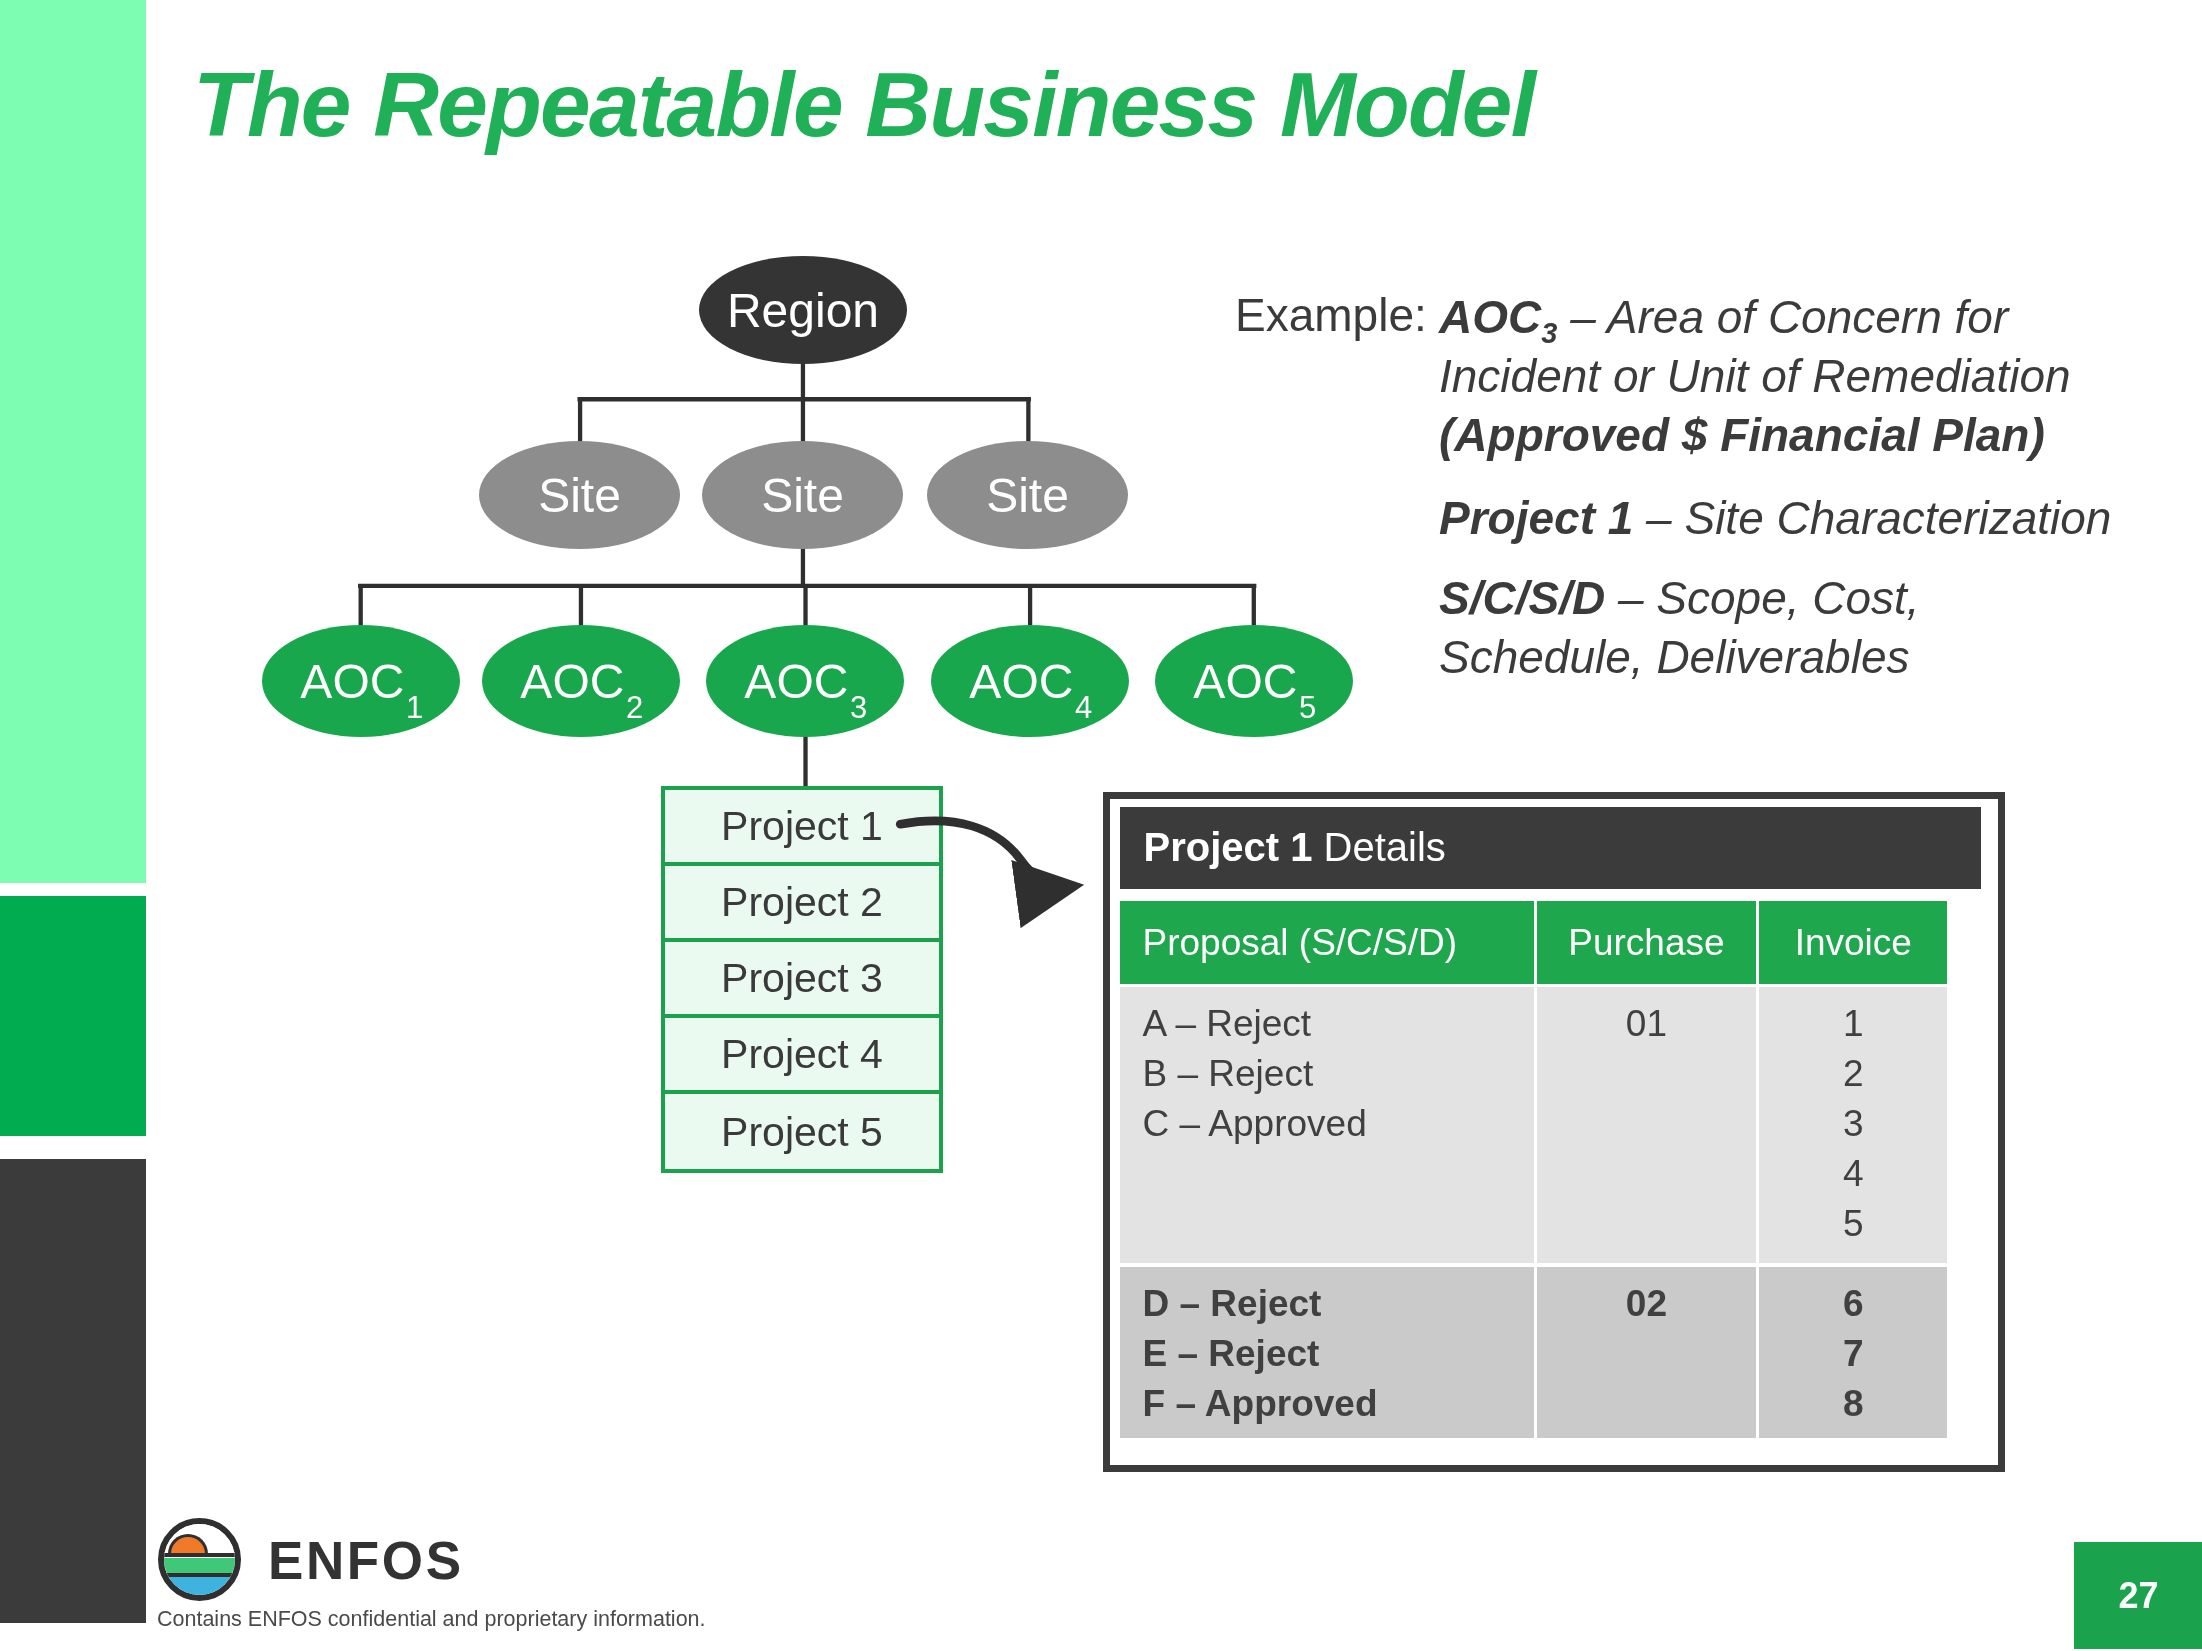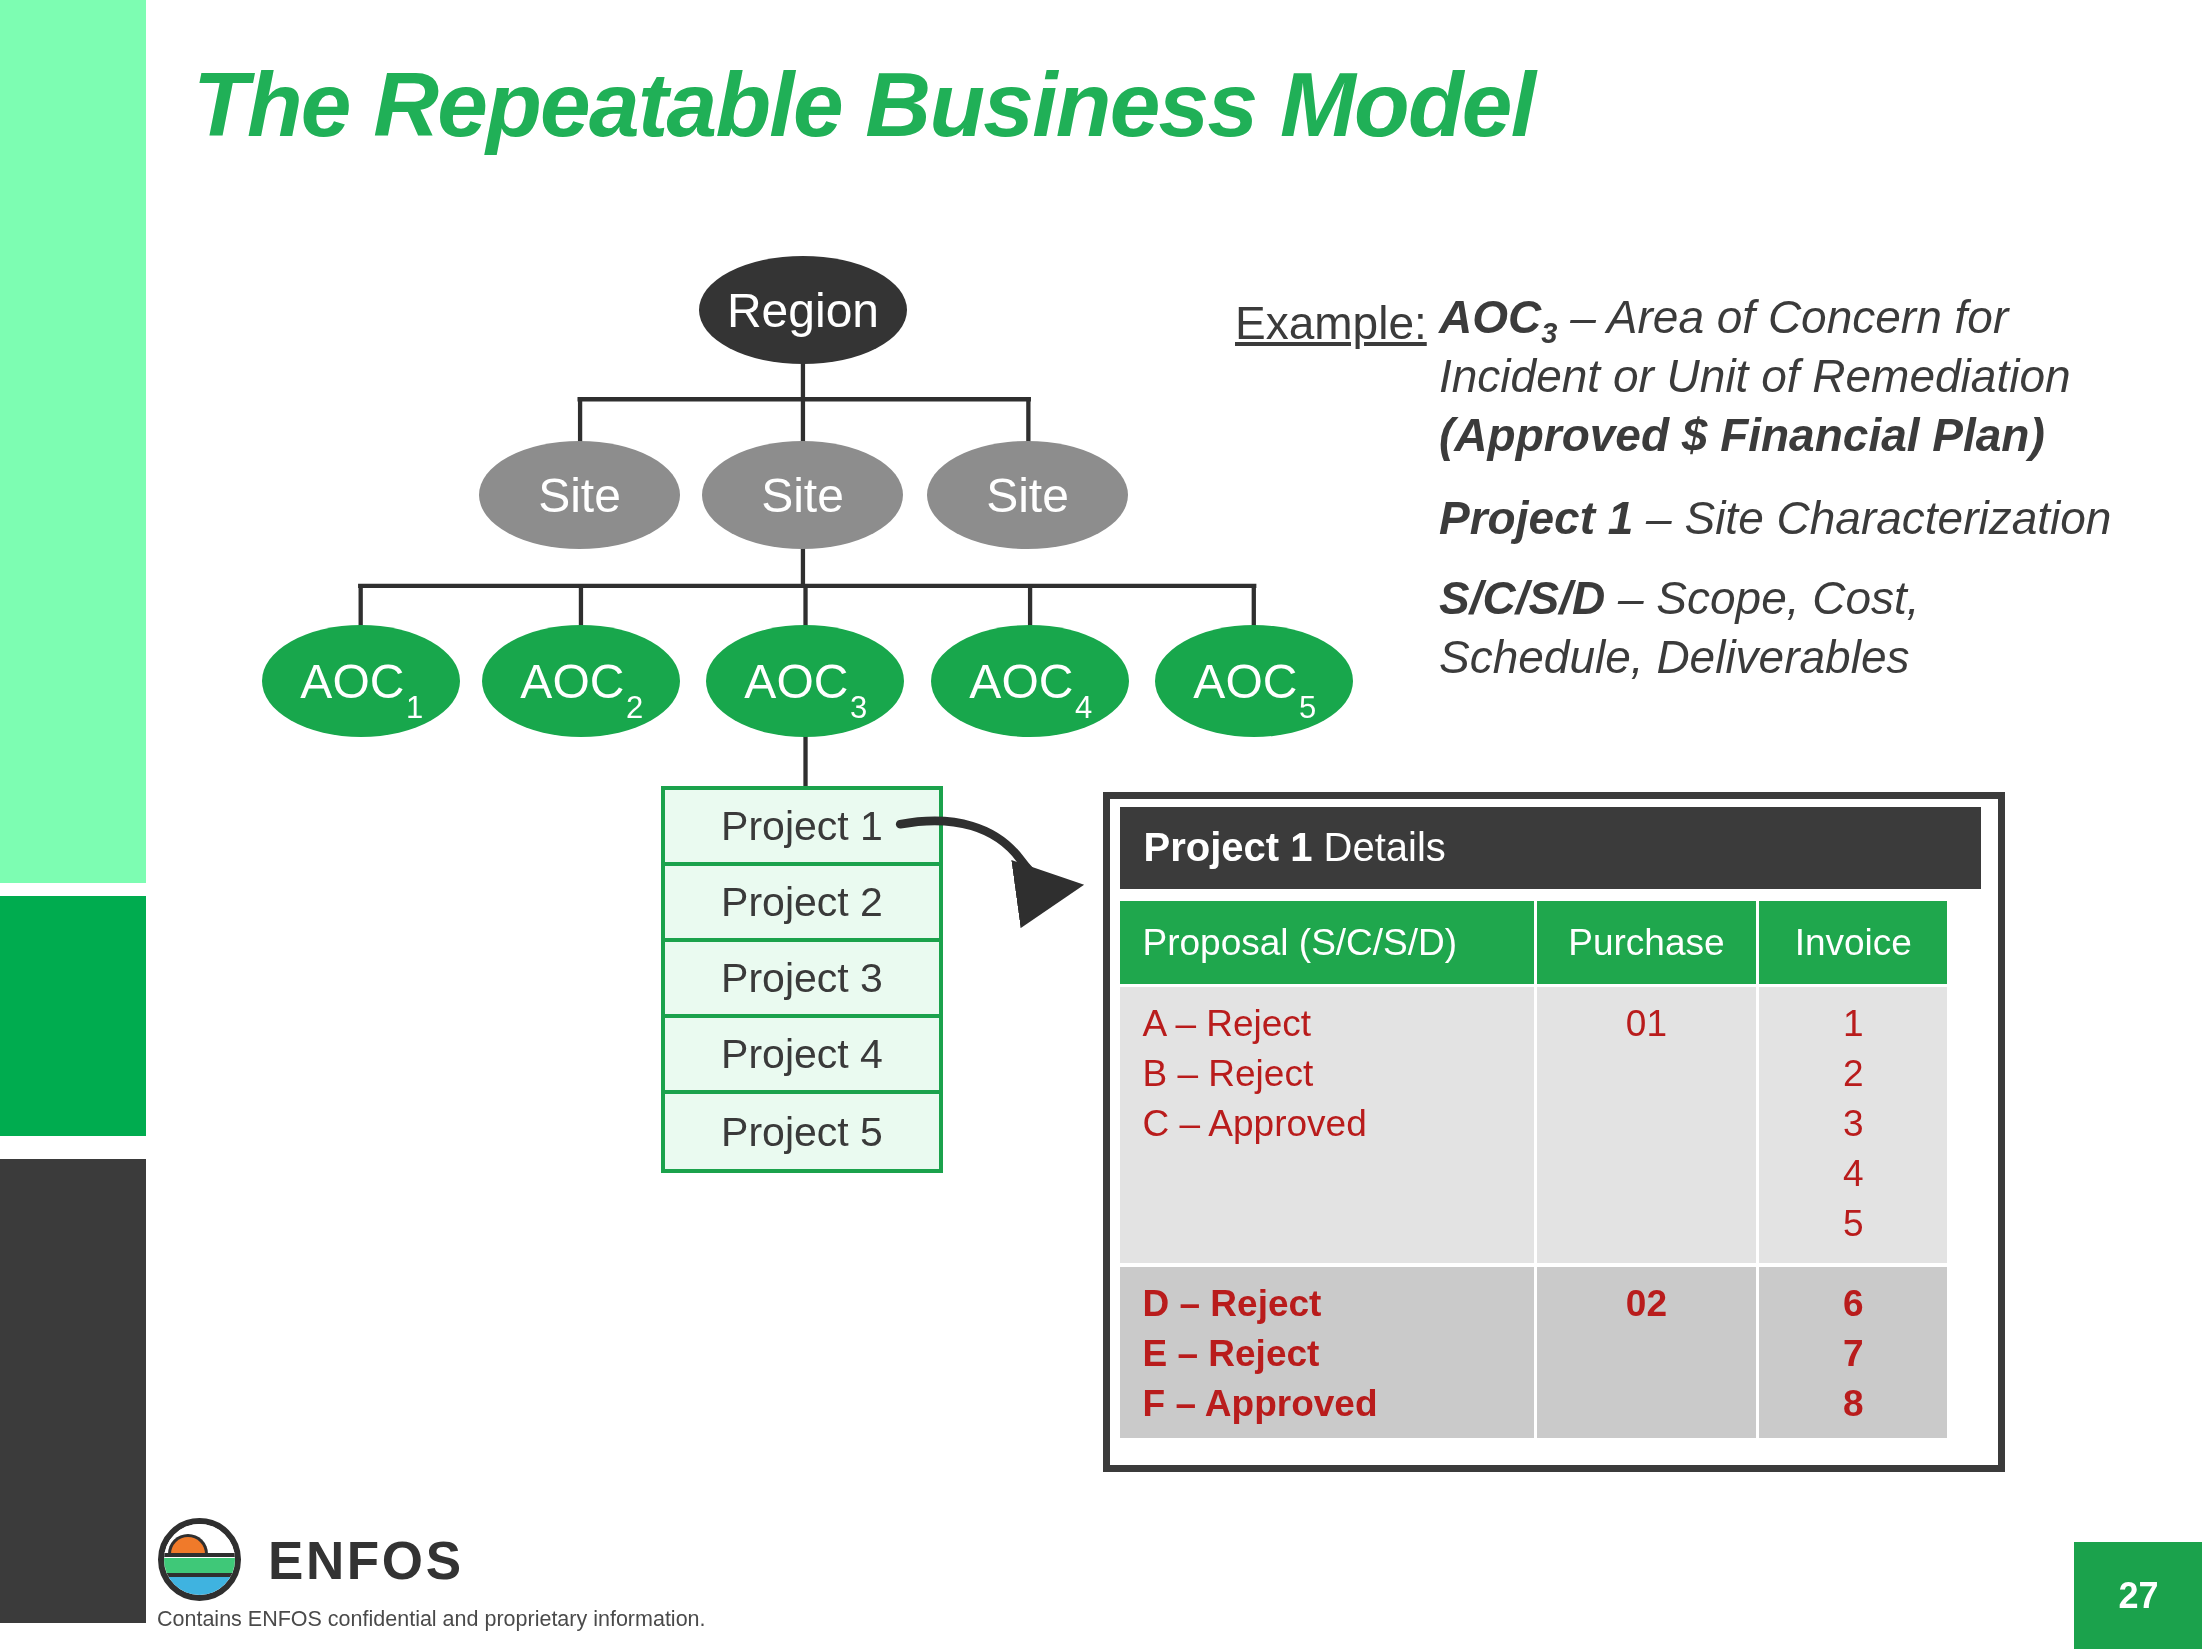--- a/index.html
+++ b/index.html
@@ -35,22 +35,22 @@
     border:4.3px solid #1ba24c;background:#eafaf0;
   }
   .plist .prow{
     height:76px;box-sizing:border-box;border-bottom:4.3px solid #1ba24c;
     display:flex;align-items:center;justify-content:center;
     font-size:41px;color:#3a3a3a;
   }
   .plist .prow:last-child{border-bottom:none;}
   
   .ex-head{
-    left:1235px;top:296px;font-size:46px;color:#3b3b3b;
-    text-decoration:underline;white-space:nowrap;
+    left:1235px;top:288px;font-size:46px;color:#3b3b3b;
+    white-space:nowrap;
   }
   .ex-block{left:1439px;top:288px;width:740px;font-size:46px;color:#3b3b3b;font-style:italic;}
   .ex-line{line-height:59px;white-space:nowrap;}
   .ex-gap1{margin-top:24px;} .ex-gap2{margin-top:20.6px;}
   .ex-strong{font-weight:bold;}
   .ex-block sub{font-size:29px;line-height:0;}
   
   .dtable{
     left:1103px;top:792px;width:902px;height:680px;box-sizing:border-box;
     border:7.7px solid #3b3b3b;background:#ffffff;
@@ -68,21 +68,21 @@
   .dt-band1{top:188px;height:276px;}
   .dt-band1 .cell{background:#e3e3e3;}
   .dt-band2{top:468px;height:171px;font-weight:bold;}
   .dt-band2 .cell{background:#cacaca;}
   .cell{box-sizing:border-box;}
   .c-proposal{width:414px;}
   .c-purchase{width:219px;}
   .c-invoice{width:188px;}
   .dt-head .c-proposal{padding-left:23px;}
   .dt-head .c-purchase,.dt-head .c-invoice{justify-content:center;}
-  .body-cell{padding-top:12px;font-size:37px;color:#b91c1c;}
+  .body-cell{padding-top:12px;font-size:37px;color:#404040;}
   .body-cell .line{line-height:50px;white-space:nowrap;}
   .c-proposal.body-cell{padding-left:23px;}
   .c-purchase.body-cell,.c-invoice.body-cell{text-align:center;}
   
   .logo-mark{
     left:158px;top:1518px;width:83px;height:83px;box-sizing:border-box;
     border:6px solid #2f2f2f;border-radius:50%;background:#fff;overflow:hidden;
   }
   .logo-sky{position:absolute;left:0;top:0;width:100%;height:29px;background:#fff;}
   .logo-sun{

